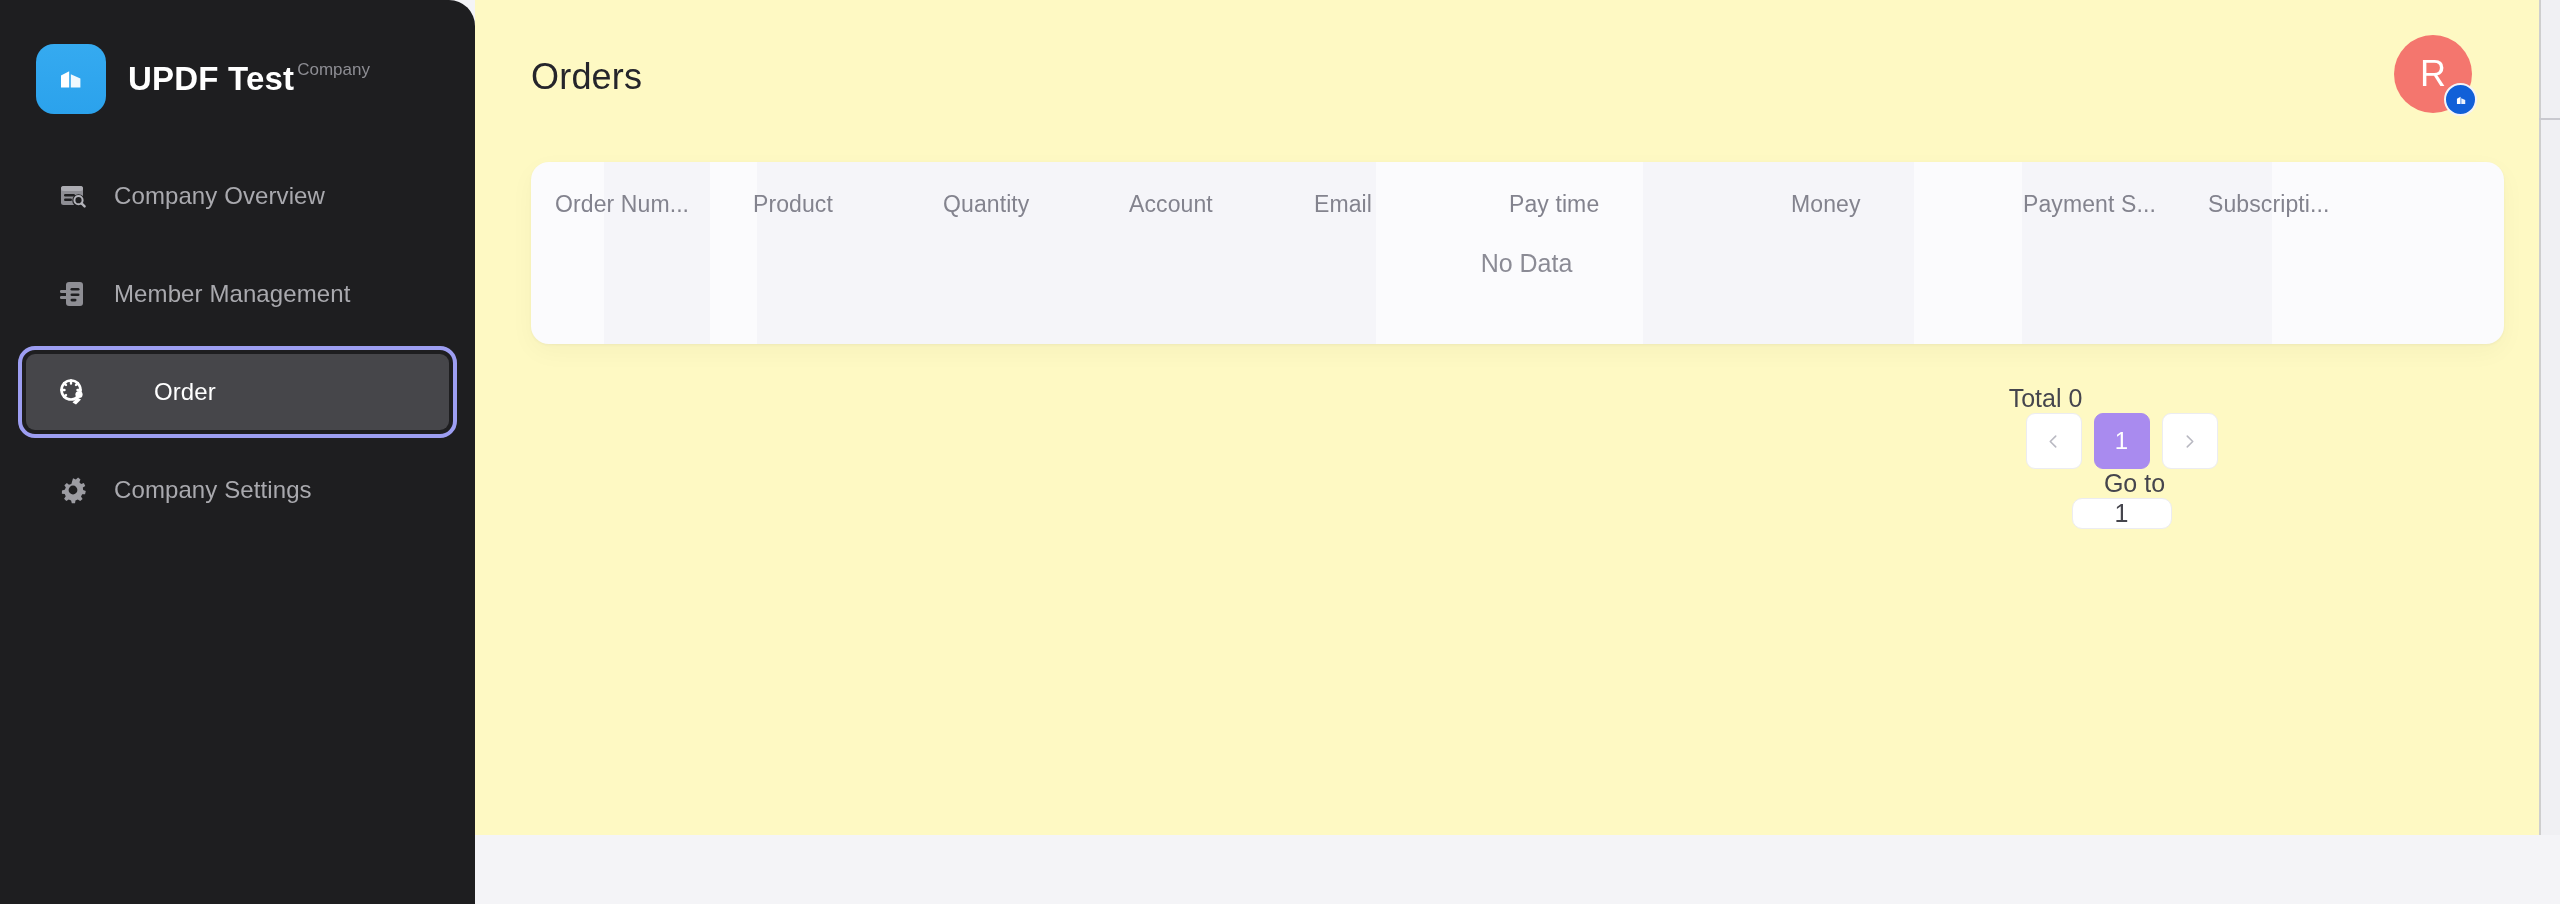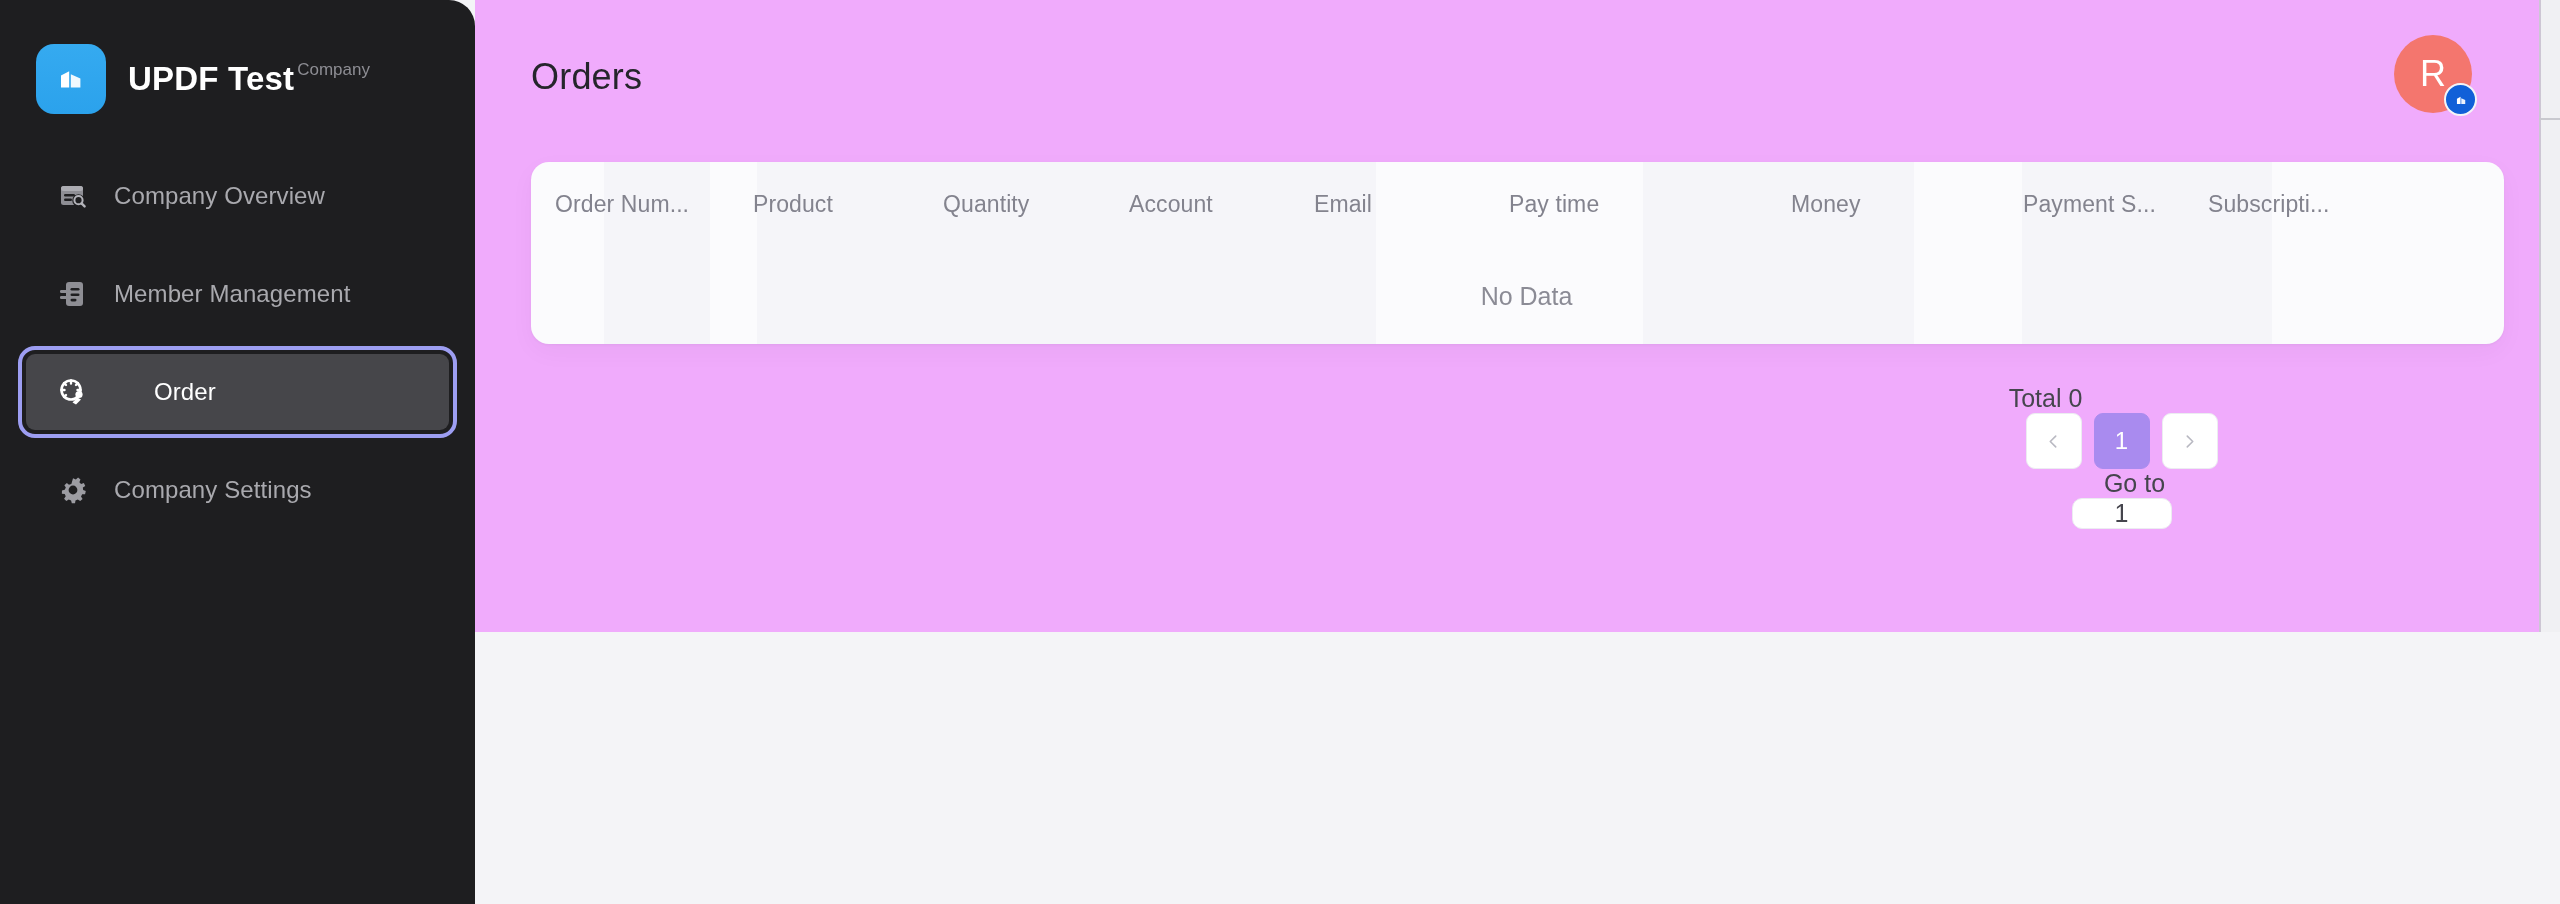--- a/index.html
+++ b/index.html
@@ -106,22 +106,22 @@
     outline: 4px solid #9d9ef2;
     outline-offset: 4px;
     border-radius: 9px;
   }
   .nav-item.active .nav-label { color: #ffffff; margin-left: 40px; }
 
   
   .main {
     position: relative;
     flex: 1 1 auto;
-    height: 632px;
-    background: #f0abfc;
+    height: 835px;
+    background: #fef9c3;
     overflow: hidden;
   }
 
   .topbar {
     position: relative;
     height: 148px;
     display: flex;
     align-items: center;
     justify-content: space-between;
     padding: 0 88px 0 56px;
@@ -200,21 +200,21 @@
     font-weight: 400;
     letter-spacing: 0.1px;
     white-space: nowrap;
     overflow: hidden;
   }
 
   .tbody {
     position: relative;
     height: 98px;
     display: flex;
-    align-items: center;
+    align-items: flex-start;
     justify-content: center;
   }
 
   .no-data {
     font-size: 25px;
     color: #8b8b95;
     font-weight: 400;
     margin-top: 3px;
     margin-left: 18px;
   }

